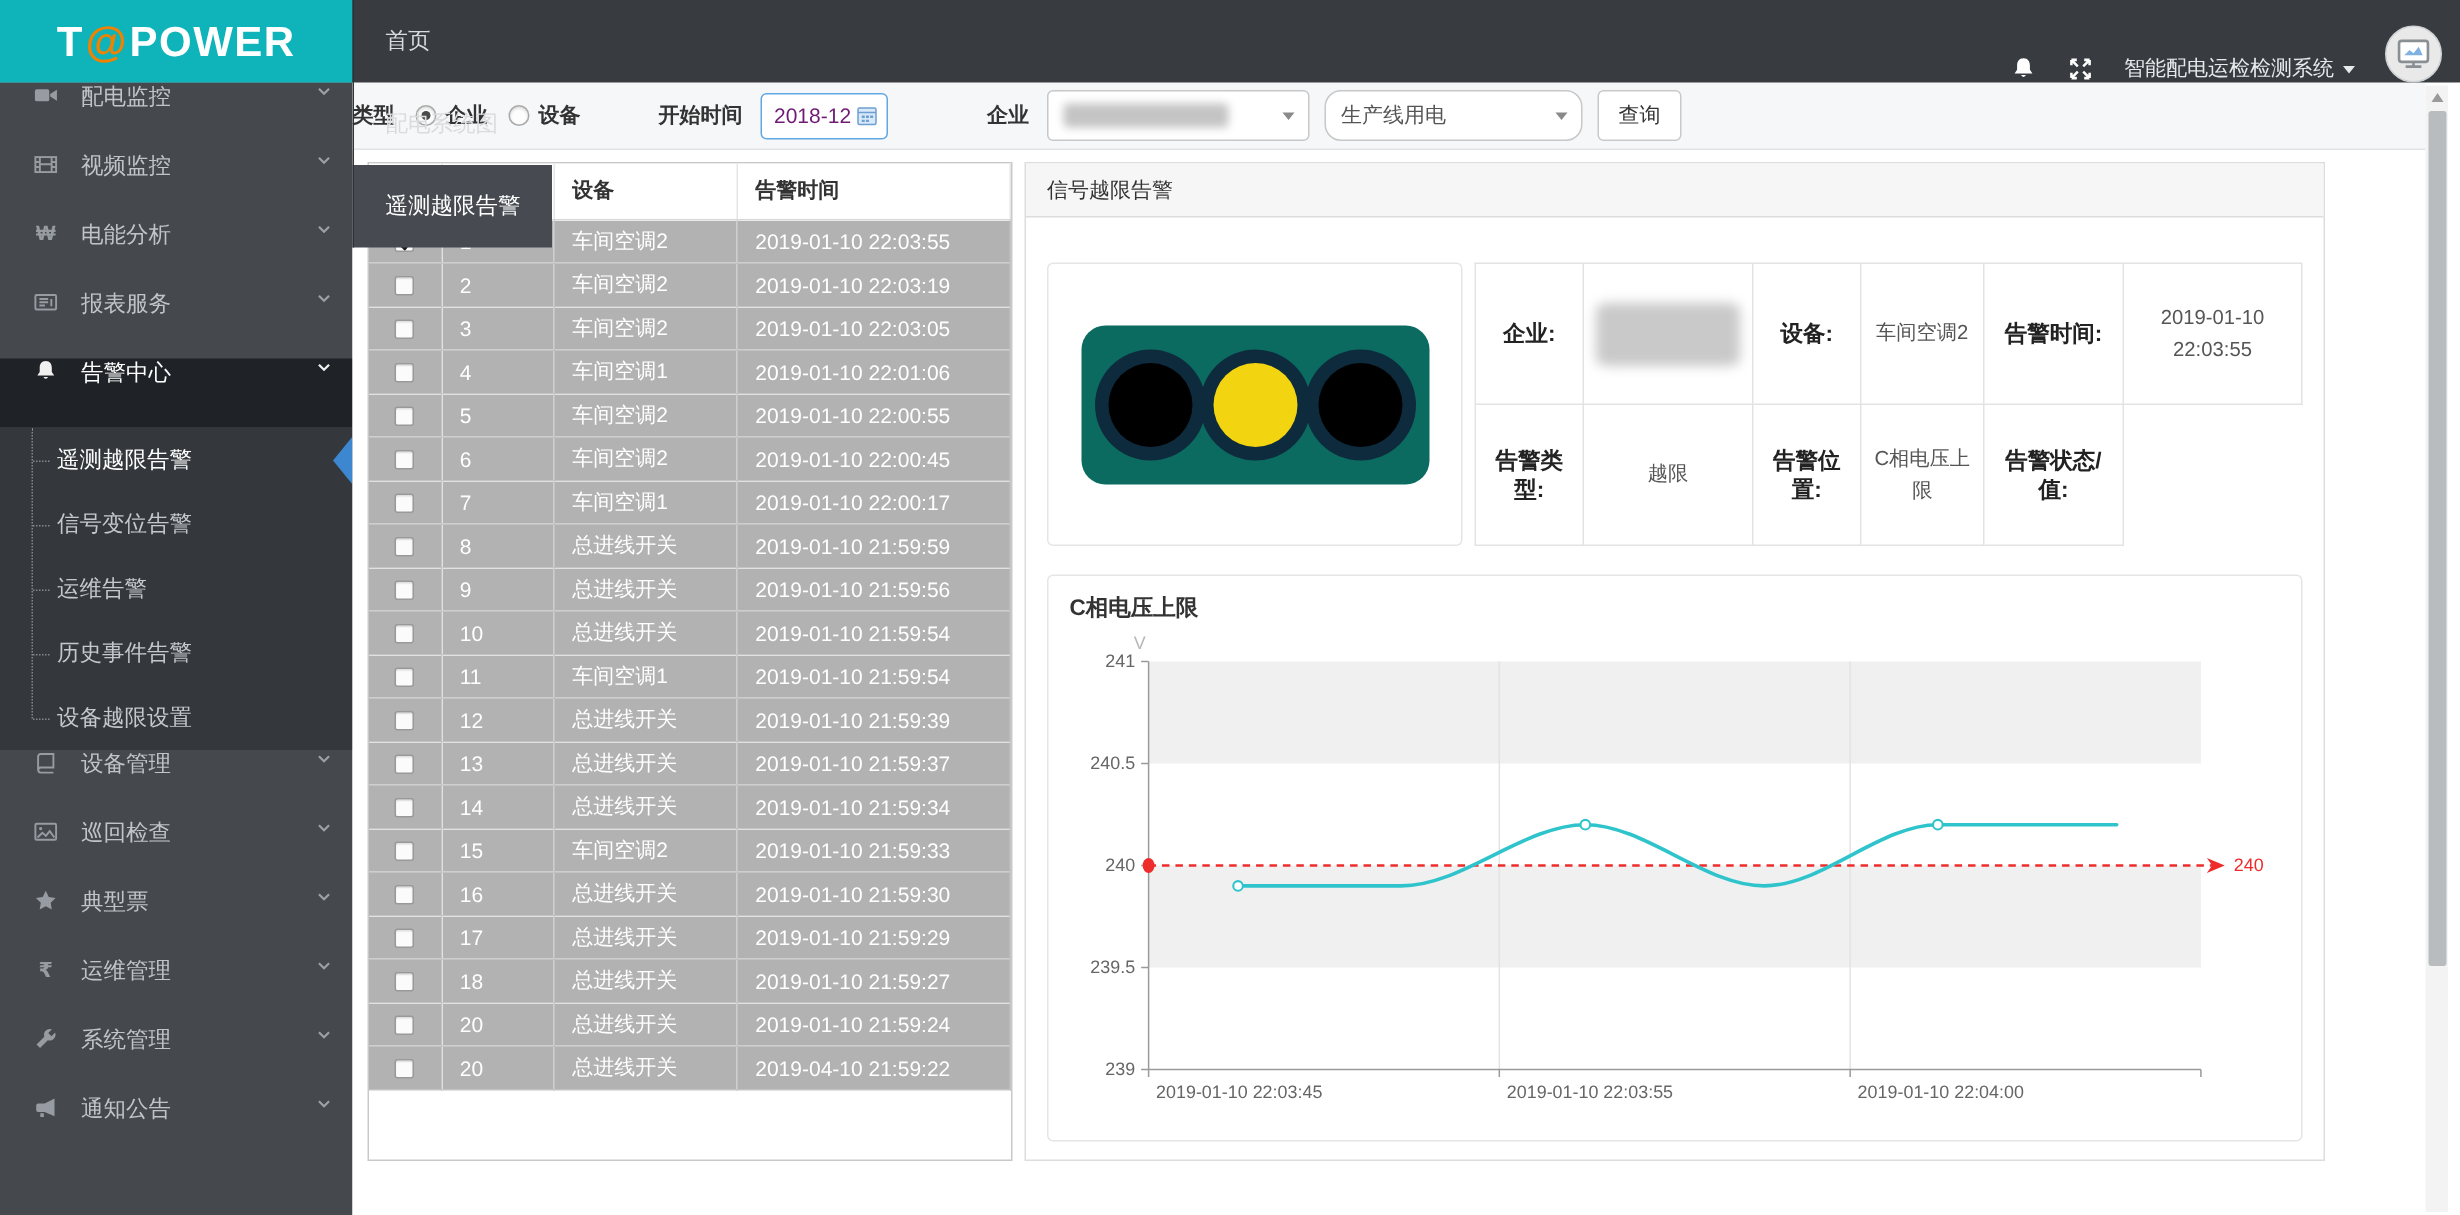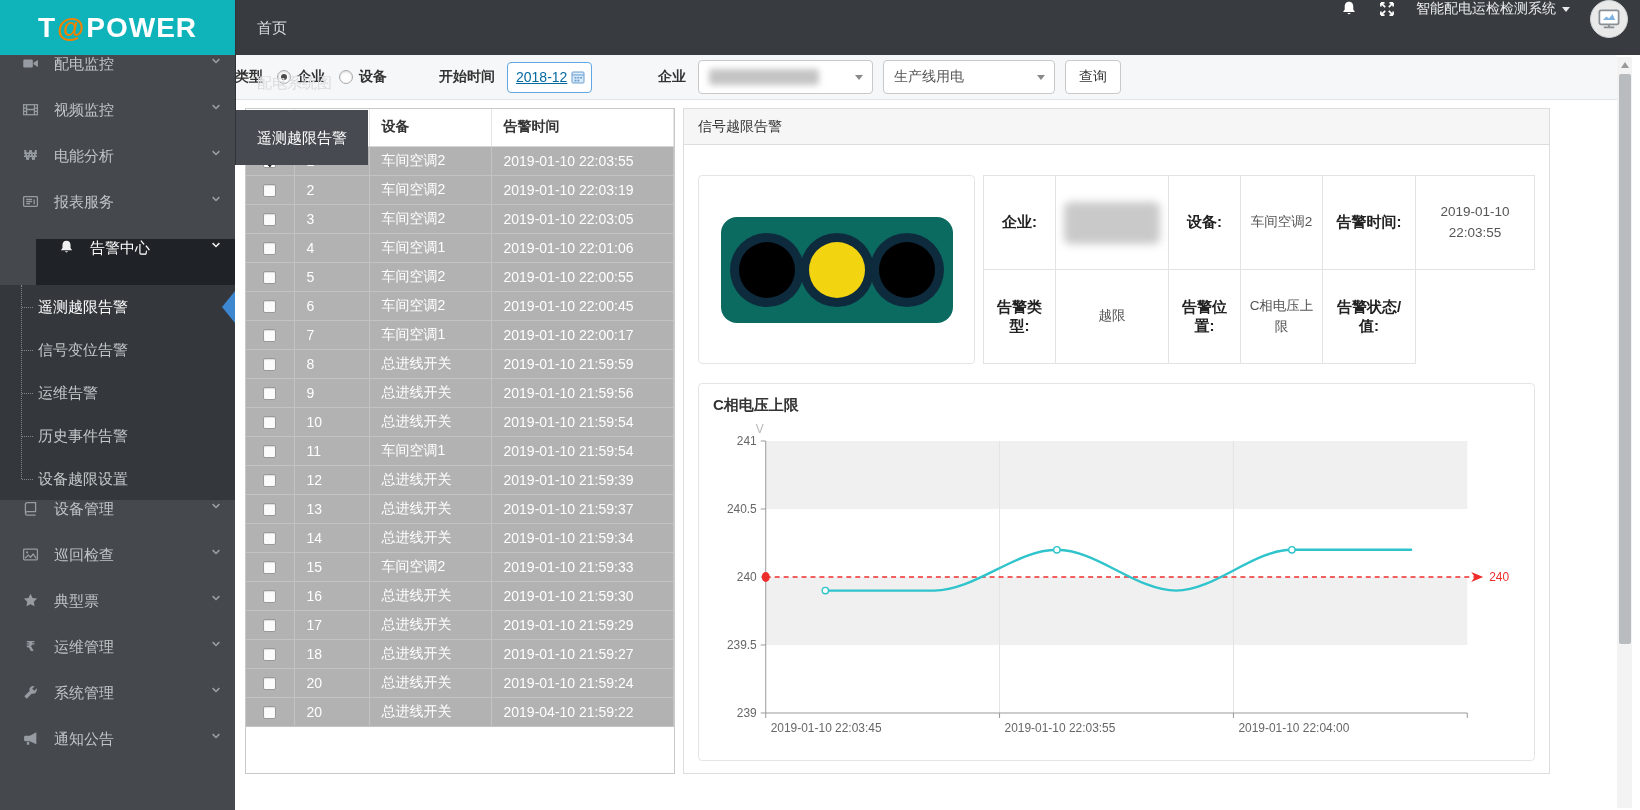--- a/index.html
+++ b/index.html
@@ -10,38 +10,38 @@
   
   .topbar { position:absolute; top:0; left:0; right:0; height:55px; background:#383c41; z-index:5; }
   .logo { position:absolute; left:0; top:0; width:235px; height:55px; background:#0fb3ba;
           display:flex; align-items:center; justify-content:center;
           color:#fff; font-size:28px; font-weight:800; letter-spacing:1px; }
   .logo .logo-at { color:#f08200; padding:0 1px; }
   .tabs { position:absolute; left:235px; top:0; height:55px; display:flex;flex-direction:column; }
   .tab { height:55px; line-height:55px; padding:0 21px; font-size:15px; color:#d9dbdd;
          border-left:1px solid #2f3337; cursor:pointer; white-space:nowrap; }
   .tab.active { background:#474b51; color:#fff; }
-  .top-right { position:absolute; right:12px; top:0; height:55px; display:flex; align-items:flex-start; gap:20px; color:#e7e9ea; }
+  .top-right { position:absolute; right:12px; top:0; height:55px; display:flex; align-items:flex-end; gap:20px; color:#e7e9ea; }
   .tb-icon { width:18px; height:18px; color:#fff; display:inline-flex; cursor:pointer; }
   .tb-icon svg { width:100%; height:100%; }
   .user-menu { display:flex; align-items:center; gap:6px; font-size:14px; cursor:pointer; }
   .caret { display:inline-block; border:4px solid transparent; border-top:5px solid #e7e9ea; margin-top:4px; }
   .avatar { width:38px; height:38px; border-radius:50%; background:#e9e9e9; border:1px solid #cfd2d4;
             display:flex; align-items:center; justify-content:center; overflow:hidden; cursor:pointer; }
   .avatar svg { width:28px; height:28px; }
 
   
   .sidebar { position:absolute; left:0; top:55px; width:235px; bottom:0; background:#45494e; overflow:hidden; }
   .sb-item { position:relative; height:46px; display:flex; align-items:flex-start; color:#c0c4c7; font-size:15px; cursor:pointer; }
   .sb-icon { width:17px; height:17px; margin-left:22px; color:#969ca1; flex:none; display:inline-flex; }
   .sb-icon svg { width:100%; height:100%; }
   .sb-label { margin-left:15px; }
   .sb-chevron { position:absolute; right:13px; width:12px; height:12px; color:#9aa0a5; display:inline-flex; }
   .sb-chevron svg { width:100%; height:100%; }
-  .sb-item.expanded { background:#1f2226; color:#fff;margin-left:36px; }
+  .sb-item.expanded { background:#1f2226; color:#fff; }
   .sb-item.expanded .sb-icon, .sb-item.expanded .sb-chevron { color:#f0f0f0; }
   .sb-sub { position:relative; background:#34383c; }
   .sb-sub::before { content:''; position:absolute; left:21px; top:0; bottom:21px; border-left:1px dotted #83878b; }
   .sb-sub-item { position:relative; height:43px; line-height:43px; padding-left:38px; color:#c4c8cb; font-size:15px; cursor:pointer; }
   .sb-sub-item::before { content:''; position:absolute; left:22px; top:50%; width:11px; border-top:1px dotted #83878b; }
   .sb-sub-item.active { color:#fff; }
   .active-arrow { position:absolute; right:0; top:50%; margin-top:-16px; width:0; height:0;
                   border-top:16px solid transparent; border-bottom:16px solid transparent; border-right:13px solid #3c87d0; }
 
   
@@ -51,30 +51,30 @@
   .f-label { font-weight:700; color:#333; white-space:nowrap; }
   .f-type-label { }
   .radio { width:14px; height:14px; border:1px solid #a9a9a9; border-radius:50%; background:#fdfdfd;
            display:inline-block; position:relative; margin:0 6px 0 14px; vertical-align:-2px;
            box-shadow:inset 0 1px 2px rgba(0,0,0,.15); cursor:pointer; }
   .radio.checked::after { content:''; position:absolute; left:3px; top:3px; width:6px; height:6px; border-radius:50%; background:#4a4a4a; }
   .radio-label { color:#333; font-weight:700; }
   .f-start-label { margin-left:52px; }
   .date-wrap { display:inline-flex; align-items:center; height:31px; border:1px solid #61a7e3; border-radius:4px;
                background:#fff; padding:0 5px 0 8px; margin-left:12px; }
-  .date-wrap input { width:54px; border:none; outline:none; font-size:14px; color:#0369a1; font-family:inherit; background:transparent;text-decoration:underline; }
+  .date-wrap input { width:54px; border:none; outline:none; font-size:14px; color:#701a75; font-family:inherit; background:transparent; }
   .cal-icon { width:16px; height:16px; display:inline-flex; cursor:pointer; }
   .cal-icon svg { width:100%; height:100%; }
   .f-ent-label { margin-left:66px; }
   .select { position:relative; height:34px; background:#fff; border:1px solid #c8c8c8; border-radius:4px;
             display:inline-flex; align-items:center; padding:0 24px 0 10px; color:#555; cursor:pointer; }
   .select::after { content:''; position:absolute; right:9px; top:50%; margin-top:-2px;
                    border:4px solid transparent; border-top:5px solid #8a8a8a; }
   .sel-ent { width:175px; margin-left:12px; }
-  .sel-line { width:172px; margin-left:10px; }
+  .sel-line { width:172px; margin-left:10px;border-radius:11px; }
   .redacted-blob { display:inline-block; background:#c4c4c4; border-radius:3px; filter:blur(3px); }
   .sel-blob { width:110px; height:16px; }
   .btn-query { height:34px; margin-left:10px; padding:0 13px; background:#fff; border:1px solid #c9c9c9;
                border-radius:4px; font-size:14px; color:#333; cursor:pointer; font-family:inherit; }
 
   
   .table-panel { position:absolute; left:10px; top:53px; width:430px; bottom:36px; background:#fff;
                  border:1px solid #c9c9c9; overflow:hidden; }
   table.alarms { width:100%; border-collapse:collapse; table-layout:fixed; }
   table.alarms th { height:37px; background:#fff; color:#333; font-size:14px; font-weight:700; text-align:left;

